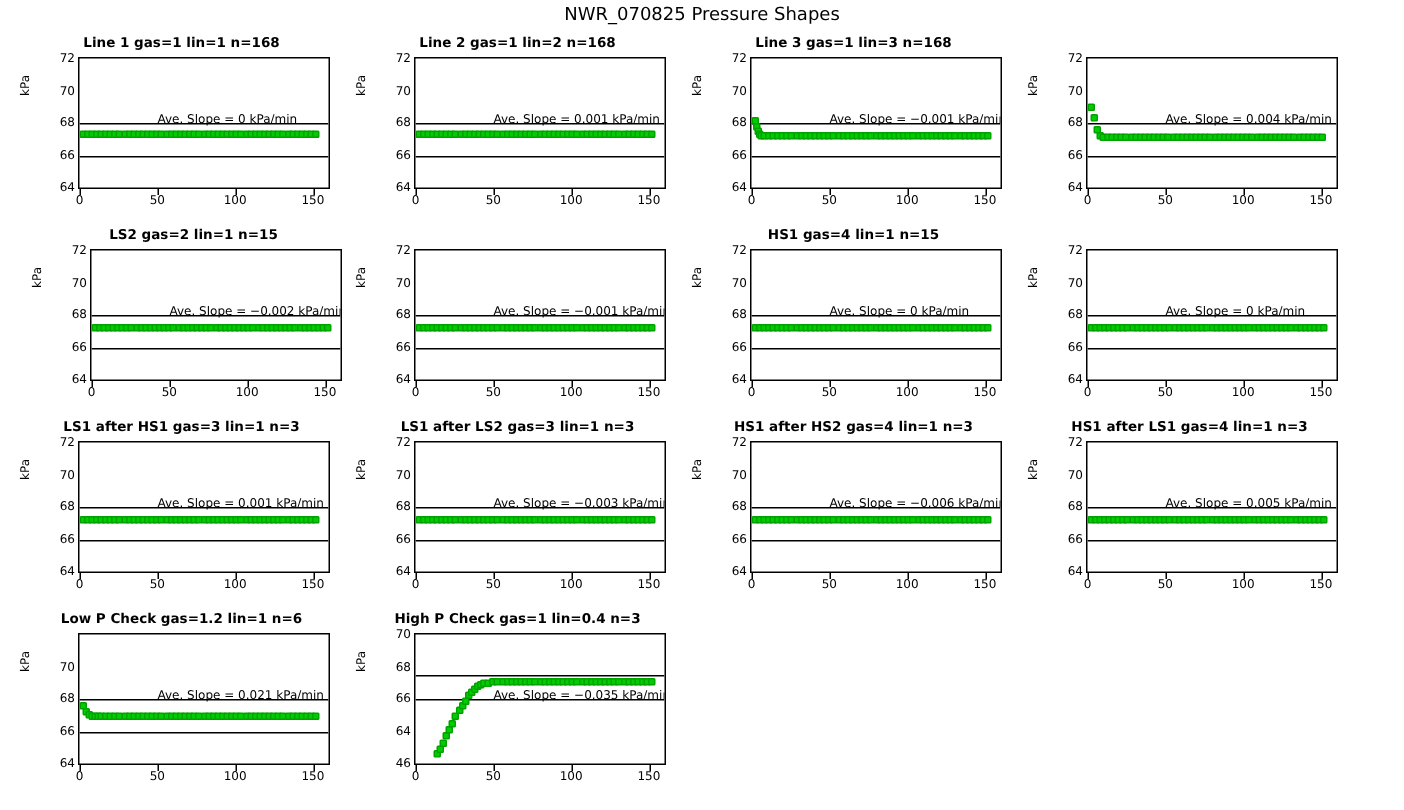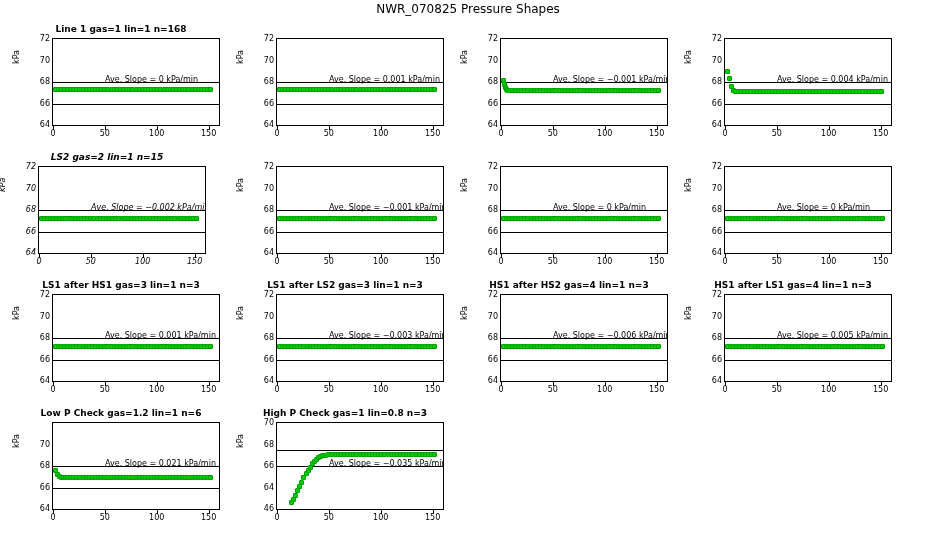--- a/index.html
+++ b/index.html
@@ -212,20 +212,21 @@
         <div class="xtick" style="left: 1px;">0</div>
         <div class="xtickmark" style="left: 52.875px;"></div>
         <div class="xtick" style="left: 52.875px;">50</div>
         <div class="xtickmark" style="left: 104.75px;"></div>
         <div class="xtick" style="left: 104.75px;">100</div>
         <div class="xtickmark" style="left: 156.625px;"></div>
         <div class="xtick" style="left: 156.625px;">150</div>
       </div>
     </div>
     <div class="panel" style="left: 238px; top: 24px;">
+      <div class="panel-title">Line 2 gas=1 lin=2 n=168</div>
       <div class="ylabel">kPa</div>
       <div class="yticks">
         <div class="ytick" style="top: 83px;">64</div>
         <div class="ytick" style="top: 61.5px;">66</div>
         <div class="ytick" style="top: 40px;">68</div>
         <div class="ytick" style="top: 18.5px;">70</div>
         <div class="ytick" style="top: -3px;">72</div>
       </div>
       <div class="plotbox">
         <div class="hline" style="top: 64.5px;"></div>
@@ -290,20 +291,21 @@
         <div class="xtick" style="left: 1px;">0</div>
         <div class="xtickmark" style="left: 52.875px;"></div>
         <div class="xtick" style="left: 52.875px;">50</div>
         <div class="xtickmark" style="left: 104.75px;"></div>
         <div class="xtick" style="left: 104.75px;">100</div>
         <div class="xtickmark" style="left: 156.625px;"></div>
         <div class="xtick" style="left: 156.625px;">150</div>
       </div>
     </div>
     <div class="panel" style="left: 462px; top: 24px;">
+      <div class="panel-title">Line 3 gas=1 lin=3 n=168</div>
       <div class="ylabel">kPa</div>
       <div class="yticks">
         <div class="ytick" style="top: 83px;">64</div>
         <div class="ytick" style="top: 61.5px;">66</div>
         <div class="ytick" style="top: 40px;">68</div>
         <div class="ytick" style="top: 18.5px;">70</div>
         <div class="ytick" style="top: -3px;">72</div>
       </div>
       <div class="plotbox">
         <div class="hline" style="top: 64.5px;"></div>
@@ -449,21 +451,21 @@
         <div class="xtickmark" style="left: 1px;"></div>
         <div class="xtick" style="left: 1px;">0</div>
         <div class="xtickmark" style="left: 52.875px;"></div>
         <div class="xtick" style="left: 52.875px;">50</div>
         <div class="xtickmark" style="left: 104.75px;"></div>
         <div class="xtick" style="left: 104.75px;">100</div>
         <div class="xtickmark" style="left: 156.625px;"></div>
         <div class="xtick" style="left: 156.625px;">150</div>
       </div>
     </div>
-    <div class="panel" style="left: 0; top: 152px; font-style: italic;">
+    <div class="panel" style="left: 22px; top: 152px;">
       <div class="panel-title">LS2 gas=2 lin=1 n=15</div>
       <div class="ylabel">kPa</div>
       <div class="yticks">
         <div class="ytick" style="top: 83px;">64</div>
         <div class="ytick" style="top: 61.5px;">66</div>
         <div class="ytick" style="top: 40px;">68</div>
         <div class="ytick" style="top: 18.5px;">70</div>
         <div class="ytick" style="top: -3px;">72</div>
       </div>
       <div class="plotbox">
@@ -607,20 +609,21 @@
         <div class="xtick" style="left: 1px;">0</div>
         <div class="xtickmark" style="left: 52.875px;"></div>
         <div class="xtick" style="left: 52.875px;">50</div>
         <div class="xtickmark" style="left: 104.75px;"></div>
         <div class="xtick" style="left: 104.75px;">100</div>
         <div class="xtickmark" style="left: 156.625px;"></div>
         <div class="xtick" style="left: 156.625px;">150</div>
       </div>
     </div>
     <div class="panel" style="left: 462px; top: 152px;">
+      <div class="panel-title">HS1 gas=4 lin=1 n=15</div>
       <div class="ylabel">kPa</div>
       <div class="yticks">
         <div class="ytick" style="top: 83px;">64</div>
         <div class="ytick" style="top: 61.5px;">66</div>
         <div class="ytick" style="top: 40px;">68</div>
         <div class="ytick" style="top: 18.5px;">70</div>
         <div class="ytick" style="top: -3px;">72</div>
       </div>
       <div class="plotbox">
         <div class="hline" style="top: 64.5px;"></div>
@@ -1159,21 +1162,21 @@
         <div class="xtick" style="left: 1px;">0</div>
         <div class="xtickmark" style="left: 52.875px;"></div>
         <div class="xtick" style="left: 52.875px;">50</div>
         <div class="xtickmark" style="left: 104.75px;"></div>
         <div class="xtick" style="left: 104.75px;">100</div>
         <div class="xtickmark" style="left: 156.625px;"></div>
         <div class="xtick" style="left: 156.625px;">150</div>
       </div>
     </div>
     <div class="panel" style="left: 238px; top: 408px;">
-      <div class="panel-title">High P Check gas=1 lin=0.8 n=3</div>
+      <div class="panel-title">High P Check gas=1 lin=0.4 n=3</div>
       <div class="ylabel">kPa</div>
       <div class="yticks">
         <div class="ytick" style="top: 83px;">46</div>
         <div class="ytick" style="top: 61.5px;">64</div>
         <div class="ytick" style="top: 40px;">66</div>
         <div class="ytick" style="top: 18.5px;">68</div>
         <div class="ytick" style="top: -3px;">70</div>
       </div>
       <div class="plotbox">
         <div class="hline" style="top: 43px;"></div>

